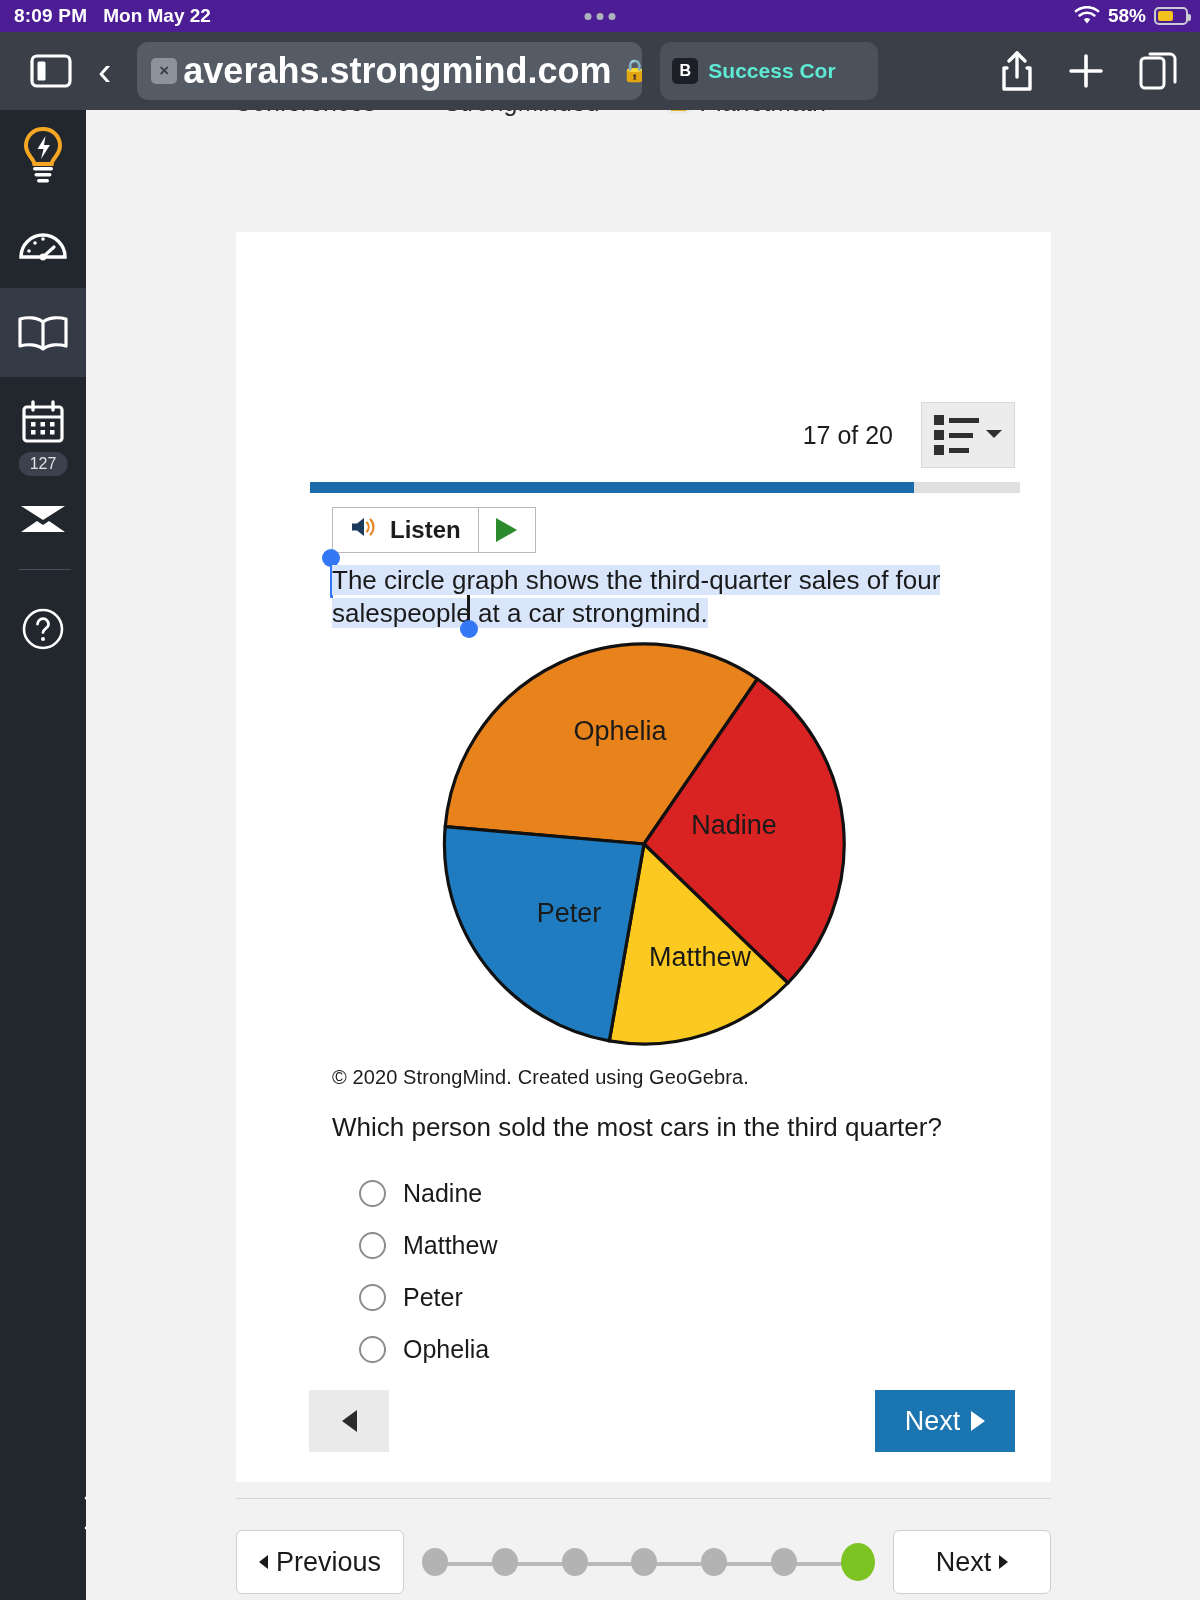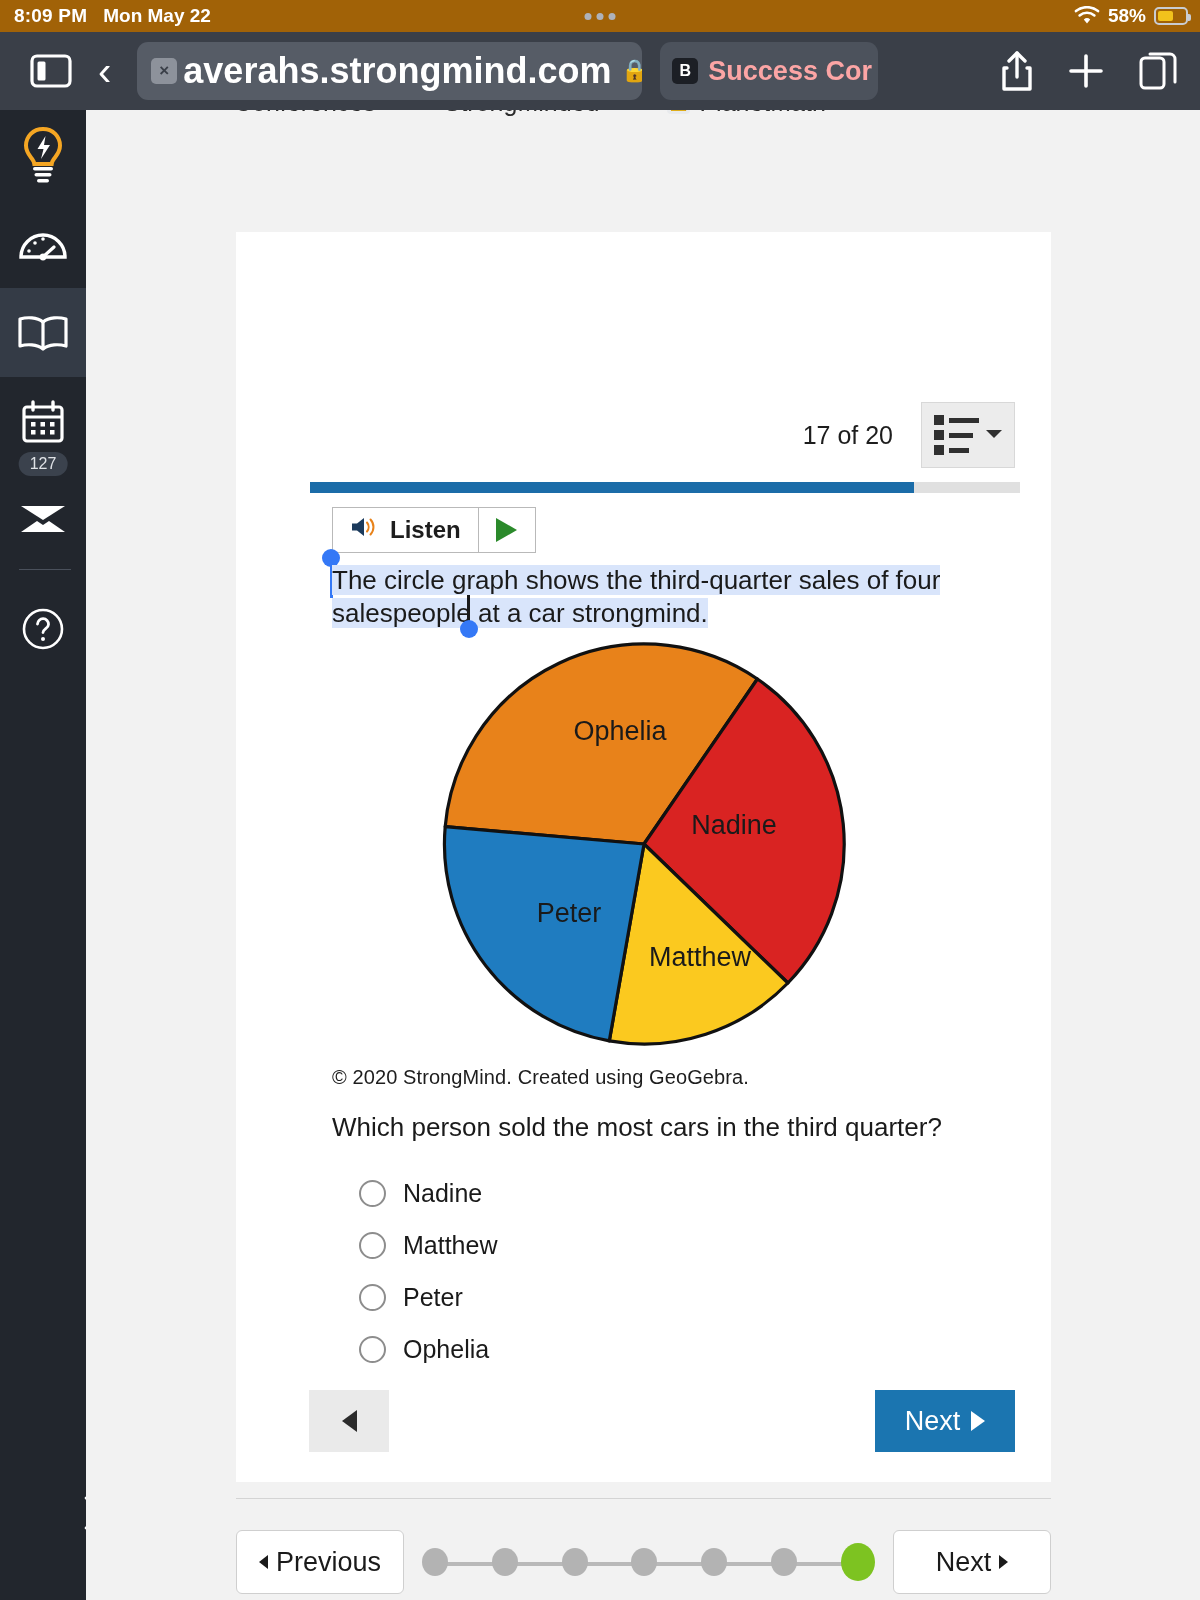--- a/index.html
+++ b/index.html
@@ -7,21 +7,21 @@
     width: 1200px; height: 1600px;
     font-family: "Liberation Sans", sans-serif;
     background: #f2f2f2;
     overflow: hidden;
   }
   #root { position: relative; width: 1200px; height: 1600px; }
 
   
   .statusbar {
     position: absolute; top: 0; left: 0; width: 1200px; height: 32px;
-    background: #a16207; color: #fff;
+    background: #4c1d95; color: #fff;
     display: flex; align-items: center;
   }
   .sb-time { font-size: 19px; font-weight: bold; margin-left: 14px; letter-spacing: .2px; }
   .sb-date { font-size: 19px; font-weight: bold; margin-left: 16px; }
   .sb-dots { position: absolute; left: 50%; transform: translateX(-50%); display: flex; gap: 5px; }
   .sb-dots i { width: 7px; height: 7px; border-radius: 50%; background: #aeb2ba; display: block; }
   .sb-right { position: absolute; right: 12px; display: flex; align-items: center; gap: 8px; }
   .sb-batt-pct { font-size: 19px; font-weight: bold; }
   .batt {
     width: 34px; height: 18px; border: 2px solid #c9ccd2; border-radius: 5px;
@@ -64,21 +64,21 @@
   .tabchip {
     margin-left: 18px; height: 58px; width: 218px;
     background: #4c525c; border-radius: 11px;
     display: flex; align-items: center; padding: 0 12px; gap: 10px; overflow: hidden;
   }
   .tab-fav {
     width: 26px; height: 26px; background: #1c1f25; border-radius: 5px; color: #fff;
     font-size: 16px; font-weight: bold; display: flex; align-items: center; justify-content: center;
     flex: 0 0 auto;
   }
-  .tab-title { color: #fca5a5; font-size: 27px; font-weight: 600; white-space: nowrap; }
+  .tab-title { color: #5eead4; font-size: 21px; font-weight: 600; white-space: nowrap; }
 
   .sf-right { position: absolute; right: 22px; display: flex; align-items: center; gap: 34px; }
 
   
   .rail {
     position: absolute; top: 110px; left: 0; width: 90px; height: 1490px;
     background: #22262d;
   }
   .rail-item {
     width: 86px; height: 89px; display: flex; align-items: center; justify-content: center;

